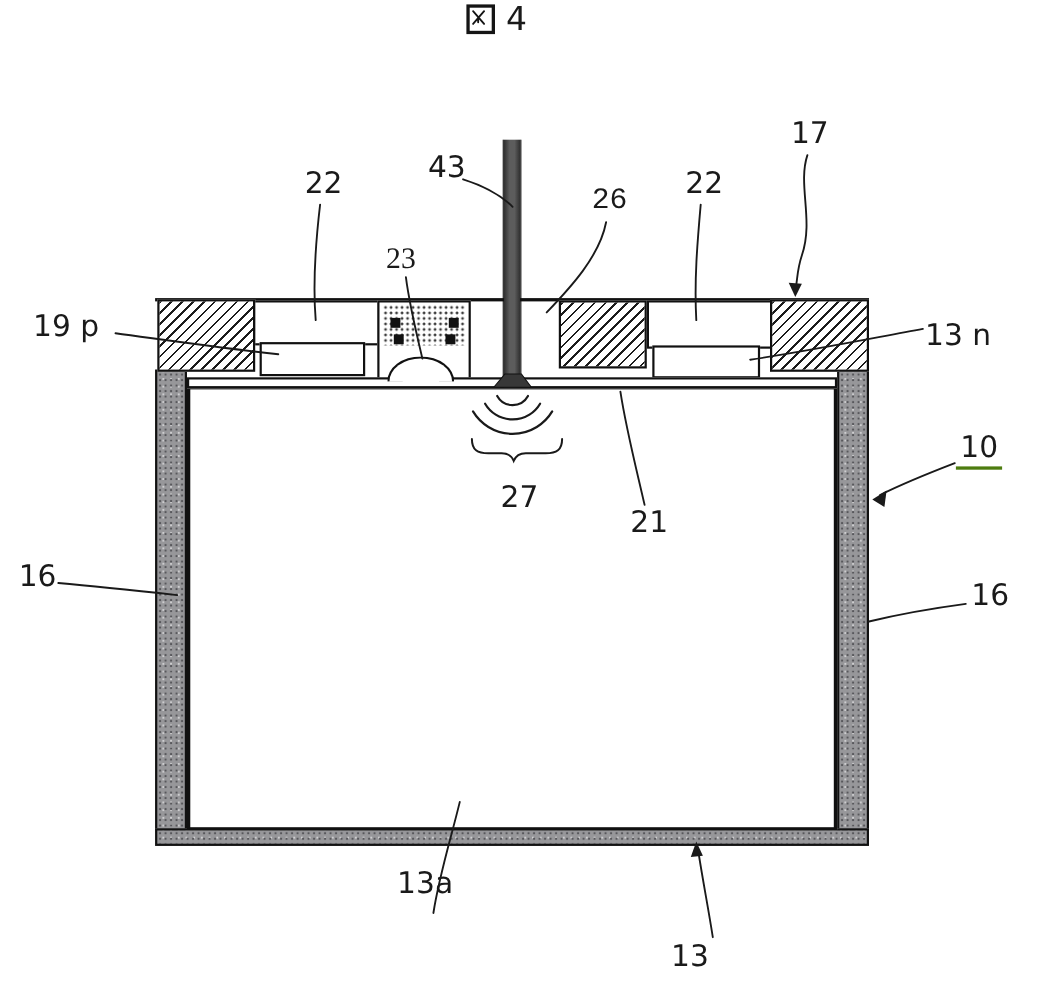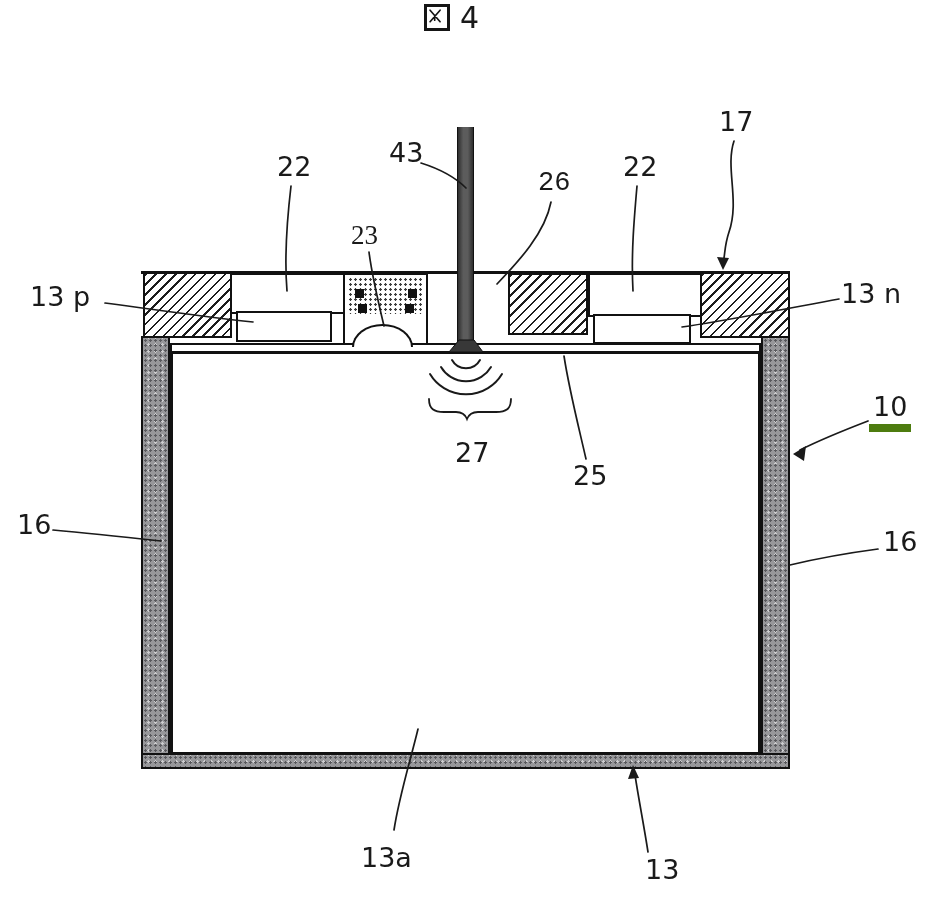--- a/index.html
+++ b/index.html
@@ -14,21 +14,21 @@
     color: #1a1a1a;
   }
   .label {
     position: absolute;
     font-size: 27px;
     line-height: 1.05;
     color: #1a1a1a;
     white-space: nowrap;
     user-select: none;
   }
-  .underlined { border-bottom: 8px solid #4d7c0f; padding: 0 4px 3px 4px; }
+  .underlined { border-bottom: 3px solid #4d7c0f; padding: 0 4px 3px 4px; }
 
   .figure-title {
     position: absolute;
     left: 424px;
     top: 0px;
     display: flex;
     align-items: center;
     gap: 10px;
     font-size: 30px;
   }
@@ -180,23 +180,23 @@
     </g>
     <path d="M429,399 C429,409 434,412 444,412 L456,412 C462,412 465,414 467,419 C469,414 472,412 478,412 L496,412 C506,412 511,409 511,399" stroke="#1a1a1a" stroke-width="1.8" fill="none" stroke-linecap="round"></path>
   </svg>
 
   <div class="label" style="left:277px; top:153px;">22</div>
   <div class="label" style="left:389px; top:139px;">43</div>
   <div class="label" style="left:351px; top:221px;font-family:Liberation Serif, serif;">23</div>
   <div class="label" style="left:538px; top:169px;font-family:Liberation Mono, monospace;">26</div>
   <div class="label" style="left:623px; top:153px;">22</div>
   <div class="label" style="left:719px; top:108px;">17</div>
-  <div class="label" style="left:30px; top:283px;">13 p</div>
-  <div class="label" style="left:841px; top:280px;">13 n</div>
+  <div class="label" style="left:30px; top:283px;">19 p</div>
+  <div class="label" style="left:841px; top:292px;">13 n</div>
   <div class="label underlined" style="left:869px; top:393px;">10</div>
   <div class="label" style="left:17px; top:511px;">16</div>
   <div class="label" style="left:883px; top:528px;">16</div>
   <div class="label" style="left:455px; top:439px;">27</div>
-  <div class="label" style="left:573px; top:462px;">25</div>
-  <div class="label" style="left:361px; top:844px;">13a</div>
-  <div class="label" style="left:645px; top:856px;text-align:center;">13</div>
+  <div class="label" style="left:573px; top:462px;">21</div>
+  <div class="label" style="left:361px; top:790px;">13a</div>
+  <div class="label" style="left:610px; top:856px;text-align:center;">13</div>
 
 </div>
 
 </body></html>

